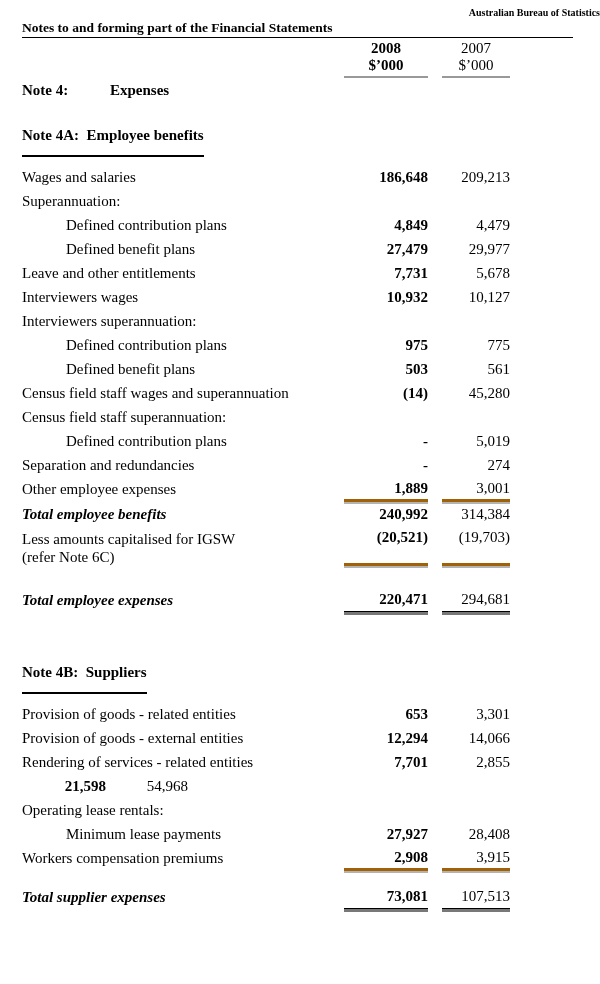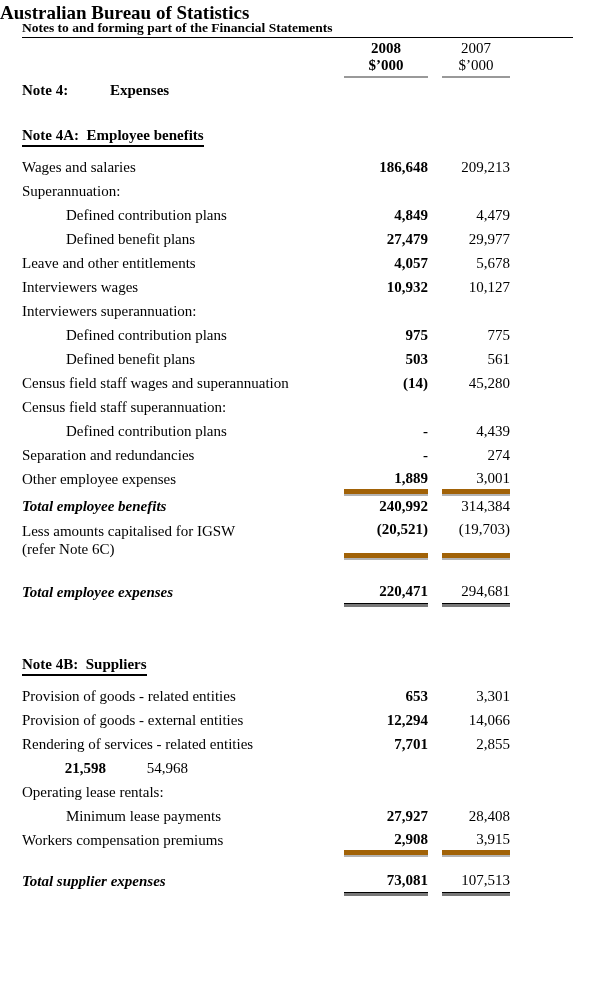--- a/index.html
+++ b/index.html
@@ -12,23 +12,23 @@
     height: 984px;
     overflow: hidden;
     font-family: "Liberation Serif", serif;
     font-size: 15px;
     color: #000;
     position: relative;
   }
   .page { padding-top: 5px; }
 
   .org-title {
-    text-align: left;
+    text-align: right;
     font-weight: bold;
-    font-size: 19px;
+    font-size: 10px;
     line-height: 16px;
   }
 
   .doc-title {
     margin: 0 27px 0 22px;
     font-weight: bold;
     font-size: 13.5px;
     line-height: 14px;
     padding-bottom: 2px;
     border-bottom: 1.5px solid #000;
@@ -54,33 +54,33 @@
   .note-line .note-lbl { display: inline-block; width: 88px; }
 
   .section-a { margin-top: 28px; }
   .section-b { margin-top: 52px; }
 
   .sec-heading {
     margin: 0 0 8px 22px;
     font-weight: bold;
     display: inline-block;
     border-bottom: 2px solid #000;
-    padding-bottom: 1px;
+    padding-bottom: 11px;
     white-space: pre;
   }
   .sec-heading-wrap { line-height: 17px; }
 
   .row { min-height: 24px; line-height: 24px; }
   .row.multiline .lbl { line-height: 18px; white-space: pre-line; padding-top: 4px; }
   .row.multiline { line-height: 18px; }
   .row.indent .lbl { padding-left: 44px; }
   .row.total .lbl { font-weight: bold; font-style: italic; }
 
   .row.rule-single .c1, .row.rule-single .c2 {
-    border-bottom: 5px solid #a16207;
+    border-bottom: 3px solid #a16207;
     box-shadow: 0 2px 0 #b3b3b3;
     line-height: 22px;
   }
   .row.rule-double .c1, .row.rule-double .c2 {
     border-bottom: 1px solid #000;
     box-shadow: 0 3px 0 #787878;
     line-height: 22px;
     font-family: Liberation Serif, serif;
   }
   .row.gap-lg { margin-top: 22px; }
@@ -133,21 +133,21 @@
           <div class="c1">4,849</div>
           <div class="c2">4,479</div>
         </div>
         <div class="cols row indent">
           <div class="lbl">Defined benefit plans</div>
           <div class="c1">27,479</div>
           <div class="c2">29,977</div>
         </div>
         <div class="cols row">
           <div class="lbl">Leave and other entitlements</div>
-          <div class="c1">4,057</div>
+          <div class="c1">7,731</div>
           <div class="c2">5,678</div>
         </div>
         <div class="cols row">
           <div class="lbl">Interviewers wages</div>
           <div class="c1">10,932</div>
           <div class="c2">10,127</div>
         </div>
         <div class="cols row">
           <div class="lbl">Interviewers superannuation:</div>
           <div class="c1"></div>
@@ -169,21 +169,21 @@
           <div class="c2">45,280</div>
         </div>
         <div class="cols row">
           <div class="lbl">Census field staff superannuation:</div>
           <div class="c1"></div>
           <div class="c2"></div>
         </div>
         <div class="cols row indent">
           <div class="lbl">Defined contribution plans</div>
           <div class="c1">-</div>
-          <div class="c2">4,439</div>
+          <div class="c2">5,019</div>
         </div>
         <div class="cols row">
           <div class="lbl">Separation and redundancies</div>
           <div class="c1">-</div>
           <div class="c2">274</div>
         </div>
         <div class="cols row rule-single">
           <div class="lbl">Other employee expenses</div>
           <div class="c1">1,889</div>
           <div class="c2">3,001</div>

